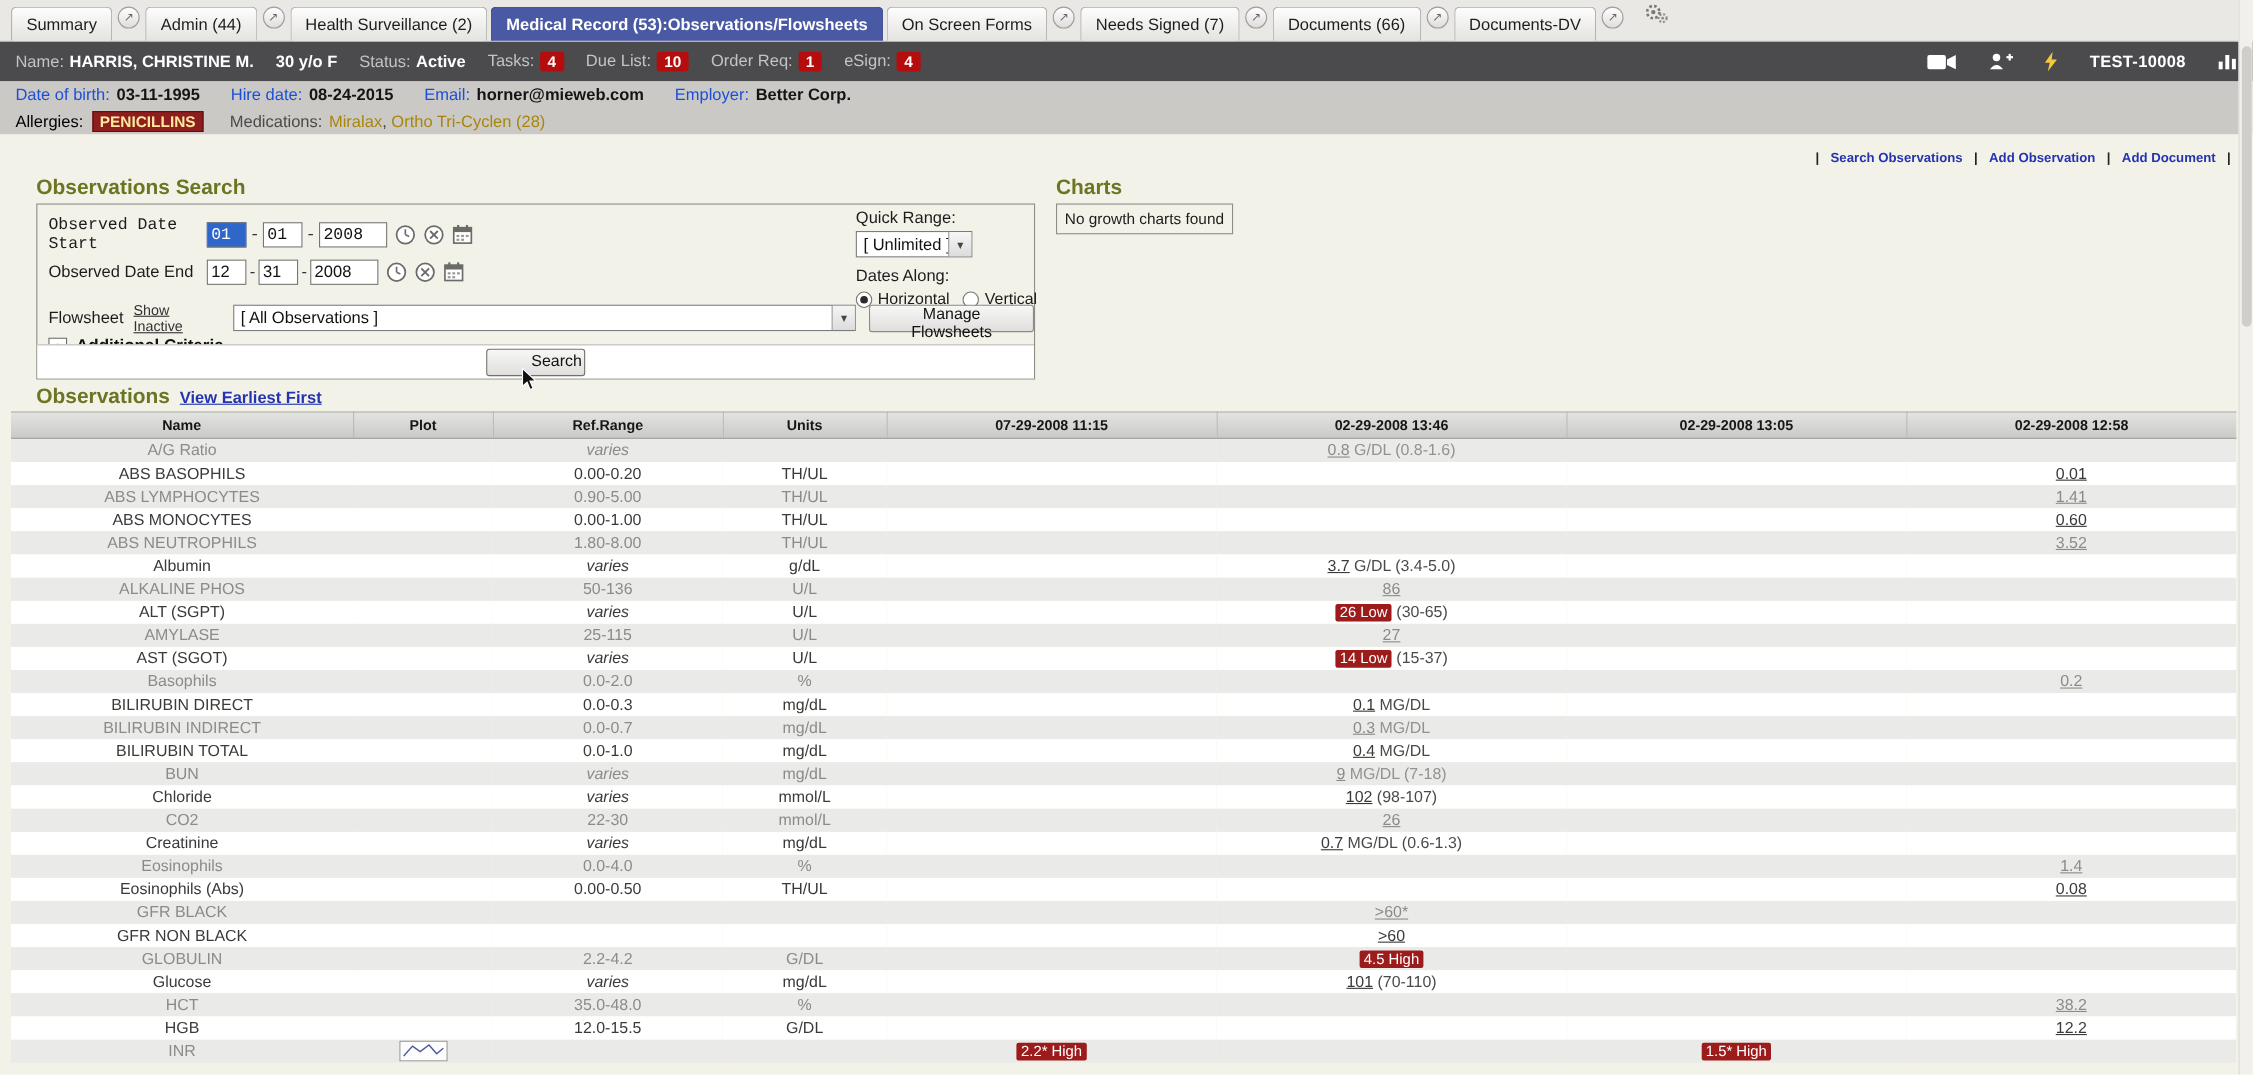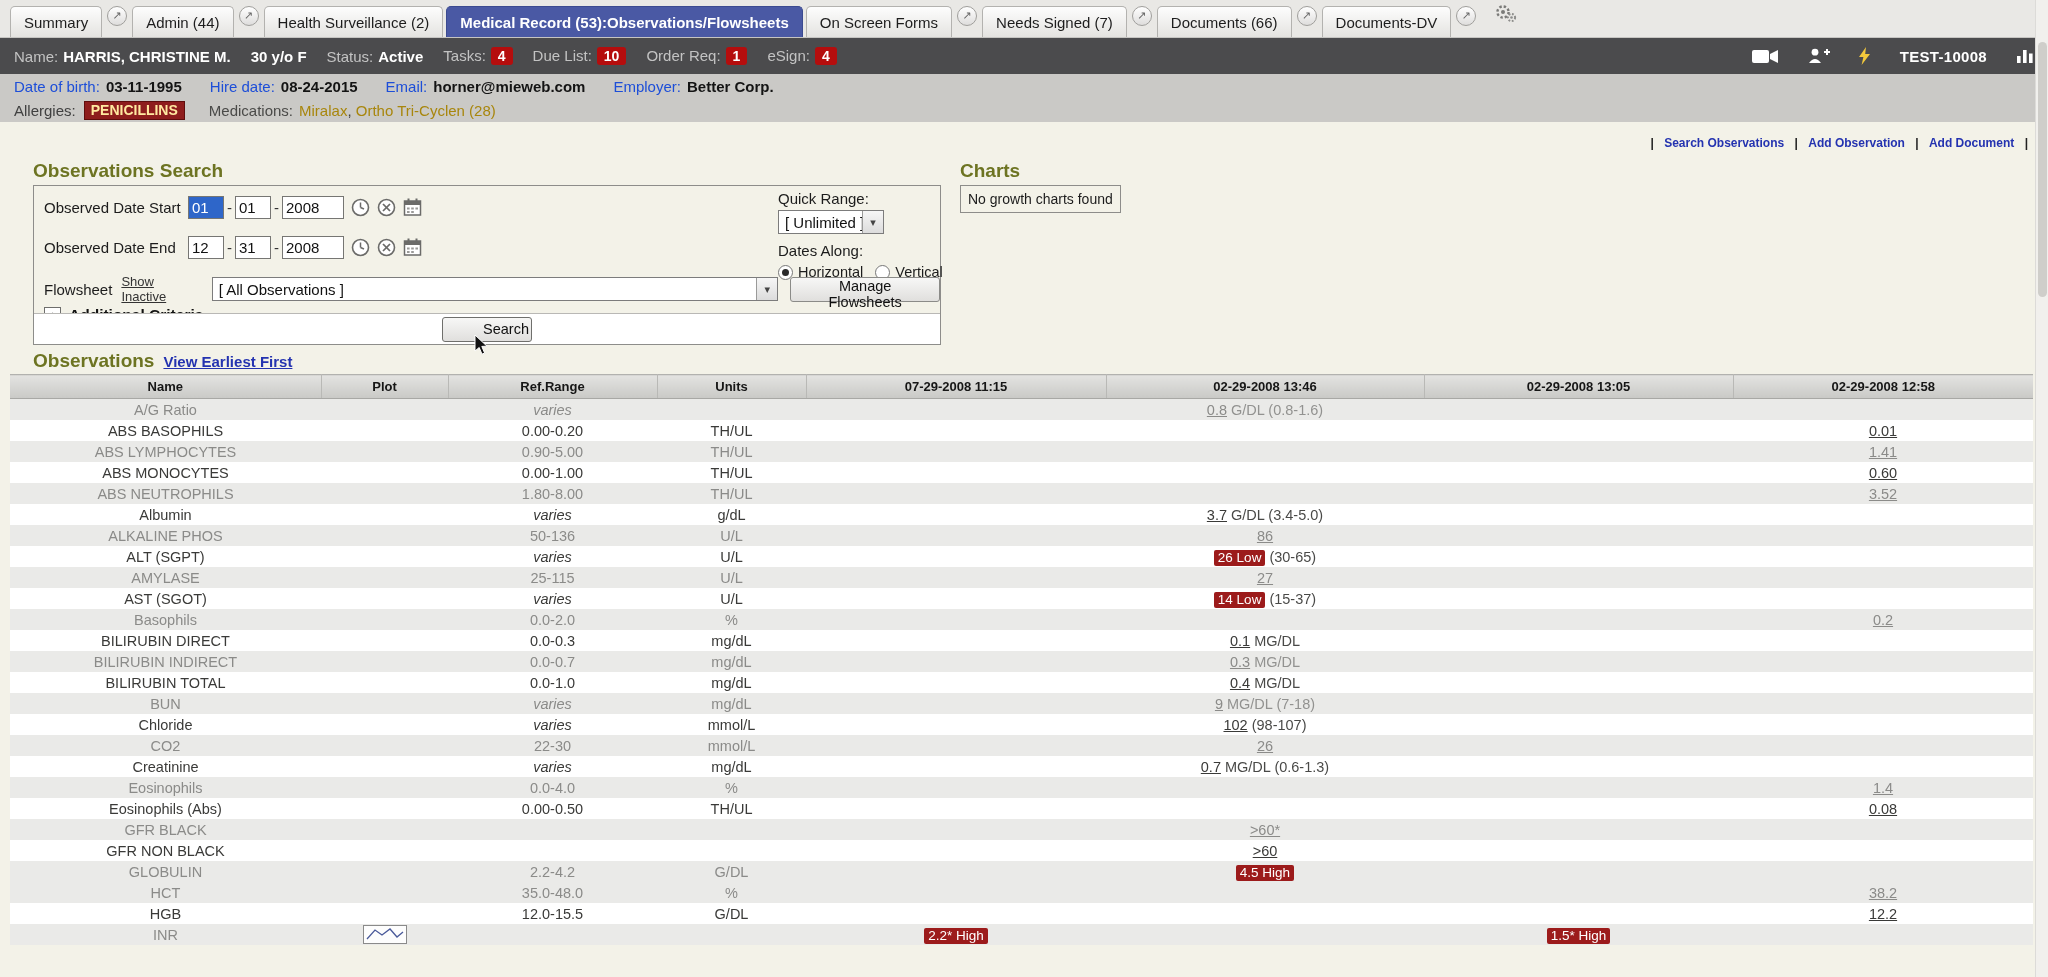--- a/index.html
+++ b/index.html
@@ -20,38 +20,38 @@
   .pb-value{font-weight:bold;margin-right:20px;color:#fff;}
   .counter-badge{background:#b50d0d;color:#fff;font-weight:bold;padding:1px 7px;border-radius:3px;font-size:14px;margin-right:20px;}
   .pb-right{margin-left:auto;display:flex;align-items:center;gap:29px;}
   .station{font-weight:bold;letter-spacing:.3px;}
 
   
   .infobar{background:#cac9c6;font-size:15px;}
   .ib-row{height:24px;display:flex;align-items:center;padding:0 14px;}
   .ib-label{color:#1d4ed8;margin-right:6px;}
   .ib-value{font-weight:bold;color:#141414;margin-right:28px;}
-  .allergy-label{color:#404040;margin-right:8px;}
+  .allergy-label{color:#000000;margin-right:8px;}
   .allergy-badge{background:#8e1d1d;border:1px solid #5f0d0d;color:#ffe9a0;font-weight:bold;font-size:14px;padding:0 6px 1px;margin-right:24px;cursor:pointer;}
   .med-label{color:#4a4a48;margin-right:6px;}
   .med-link{color:#a8860d;text-decoration:none;cursor:pointer;}
   .med-sep{color:#3e3e3e;}
 
   
   .actions{position:absolute;top:136px;right:20px;font-size:12px;font-weight:bold;color:#222;}
   .actions a{color:#2433b0;text-decoration:none;margin:0 7px;cursor:pointer;}
 
   
   .sec-title{font-size:19px;font-weight:bold;color:#6d7422;margin:0 0 3px 0;}
 
   
   .search-wrap{position:absolute;left:33px;top:160px;width:908px;}
   .panel{position:relative;border:1px solid #8d8d8a;height:160px;box-sizing:border-box;}
   .prow{position:absolute;left:10px;display:flex;align-items:center;}
-  .r1{top:10px;} .r2{top:50px;} .r3{top:88px;} .r4{top:120px;}
+  .r1{top:10px;font-family:Liberation Mono, monospace;} .r2{top:50px;} .r3{top:88px;} .r4{top:120px;}
   .row-label{font-size:15px;color:#1c1c1c;width:144px;flex:none;}
   .date-input{width:36px;height:23px;border:1px solid #767673;font-size:15px;padding:1px 3px;box-sizing:border-box;background:#fff;color:#111;font-family:inherit;}
   .date-input.yyyy{width:62px;}
   .date-input.selhl{background:#2e66c9;color:#fff;}
   .dash{margin:0 3px;color:#333;font-size:15px;}
   .icon-btn{margin-left:7px;display:inline-flex;cursor:pointer;background:none;border:none;padding:0;}
   .rightcol{position:absolute;left:744px;top:4px;font-size:15px;color:#1c1c1c;}
   .sel{display:inline-flex;border:1px solid #7c7c7c;background:#fff;height:24px;align-items:center;box-sizing:border-box;cursor:pointer;}
   .sel-text{font-size:15px;color:#111;padding:0 6px;flex:1;white-space:nowrap;overflow:hidden;}
   .sel-btn{width:20px;align-self:stretch;background:linear-gradient(#f6f6f6,#dcdcdc);border-left:1px solid #9a9a99;display:flex;align-items:center;justify-content:center;font-size:11px;color:#444;flex:none;}
@@ -563,20 +563,30 @@
         <tr class="alt">
           <td>GLOBULIN</td>
           <td></td>
           <td>2.2-4.2</td>
           <td>G/DL</td>
           <td></td>
           <td><span class="badge">4.5 High</span></td>
           <td></td>
           <td></td>
         </tr>
+        <tr class="reg">
+          <td>Glucose</td>
+          <td></td>
+          <td class="it">varies</td>
+          <td>mg/dL</td>
+          <td></td>
+          <td><a class="val">101</a><span class="rest">(70-110)</span></td>
+          <td></td>
+          <td></td>
+        </tr>
         <tr class="alt">
           <td>HCT</td>
           <td></td>
           <td>35.0-48.0</td>
           <td>%</td>
           <td></td>
           <td></td>
           <td></td>
           <td><a class="val">38.2</a></td>
         </tr>

